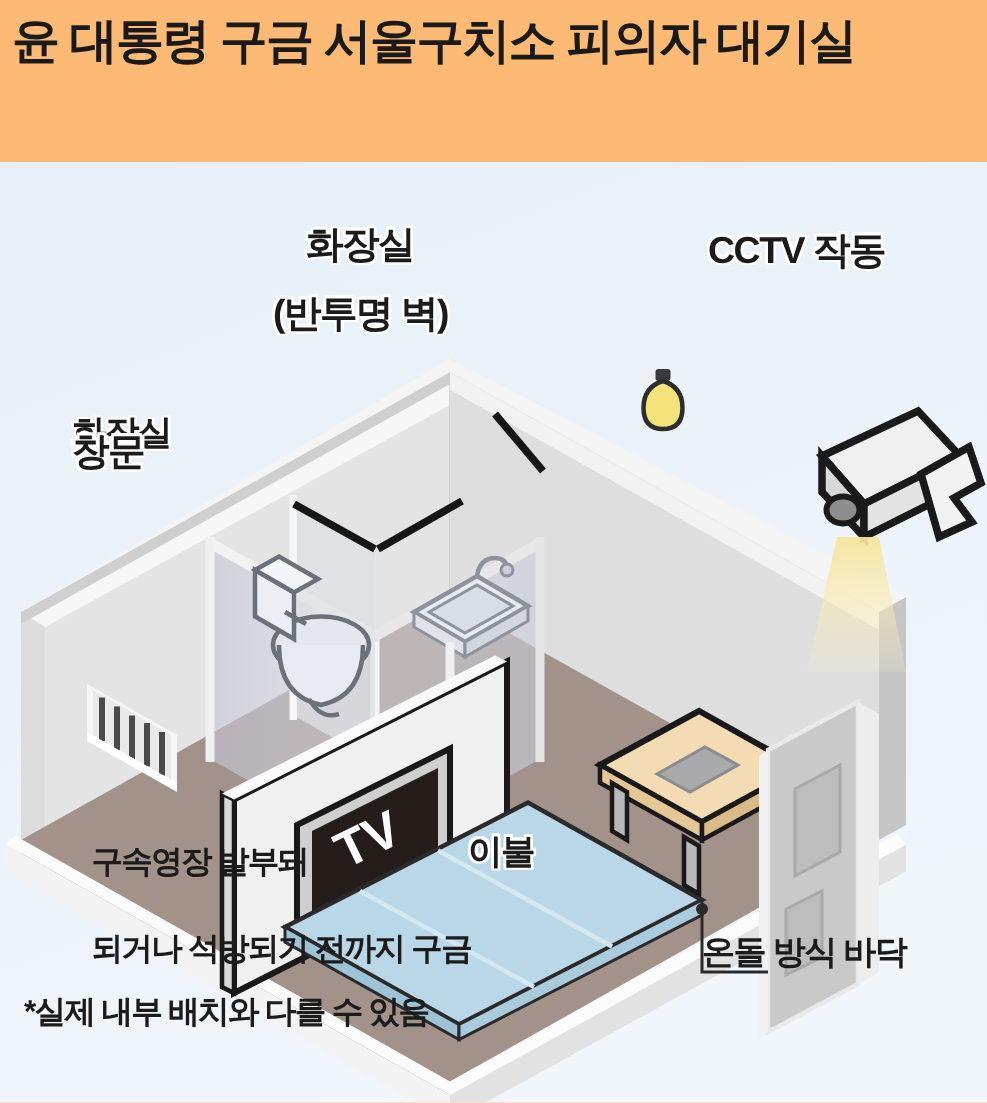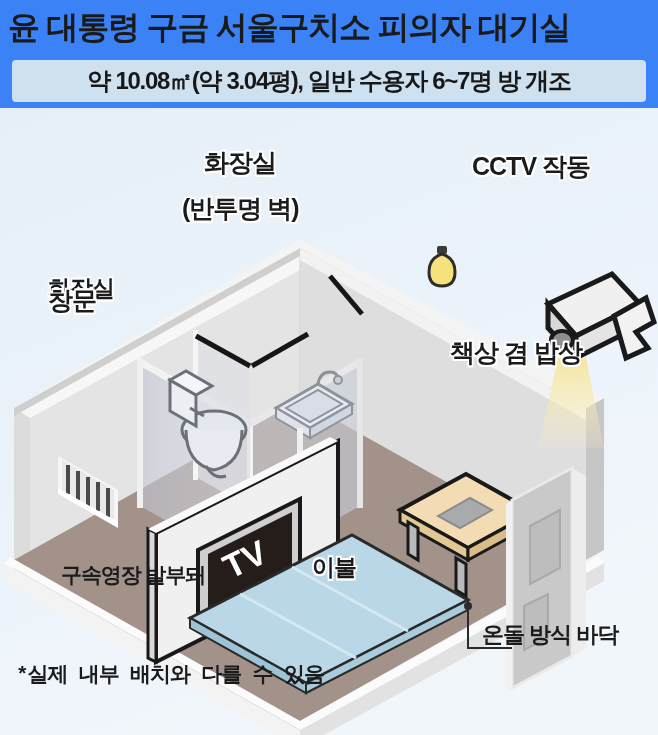--- a/index.html
+++ b/index.html
@@ -9,21 +9,21 @@
     background: #ffffff;
   }
   body {
     font-family: "Liberation Sans", "DejaVu Sans", sans-serif;
   }
   #page {
     position: relative;
     width: 658px;
     height: 735px;
     overflow: hidden;
-    background: #3b82f6;
+    background: #fdba74;
   }
 
   
   .headline {
     position: absolute;
     left: 8px;
     top: 2px;
     width: 644px;
     height: 50px;
     font-size: 32px;
@@ -77,52 +77,48 @@
     white-space: nowrap;
     text-shadow:
       -1.6px -1.6px 0 #ffffff,  1.6px -1.6px 0 #ffffff,
       -1.6px  1.6px 0 #ffffff,  1.6px  1.6px 0 #ffffff,
       -1.6px 0 0 #ffffff, 1.6px 0 0 #ffffff,
        0 -1.6px 0 #ffffff, 0 1.6px 0 #ffffff;
   }
   .lbl.plain { text-shadow: none; }
   .lbl-xl { font-size: 25px; }
   .lbl-lg { font-size: 23px; }
-  .lbl-md { font-size: 22px; padding-left: 14px; }
+  .lbl-md { font-size: 22px; }
 
   .note-block {
     position: absolute;
     font-weight: 700;
     color: #1b1b1b;
     letter-spacing: -1.1px;
     line-height: 29px;
     font-size: 21px;
     white-space: nowrap;
     margin-left: 45px;
   }
   .note-star {
     position: absolute;
     font-weight: 700;
     color: #1b1b1b;
     letter-spacing: -1.1px;
     font-size: 21px;
     white-space: nowrap;
-    font-family: Liberation Mono, monospace;
   }
 </style>
 </head>
 <body>
 
 <div id="page">
 
   <div class="headline">윤 대통령 구금 서울구치소 피의자 대기실</div>
 
-  <div class="subtitle-bar">
-    <div class="subtitle-text">약 10.08㎡(약 3.04평), 일반 수용자 6~7명 방 개조</div>
-  </div>
 
   <div class="stage">
 
     <svg width="658" height="627" viewBox="0 0 658 627">
       <defs>
         <linearGradient id="bgGrad" x1="0" y1="0" x2="0.4" y2="1">
           <stop offset="0%" stop-color="#e6eff8"></stop>
           <stop offset="60%" stop-color="#ecf3fa"></stop>
           <stop offset="100%" stop-color="#f1f6fb"></stop>
         </linearGradient>
@@ -300,27 +296,27 @@
 
     <div class="lbl lbl-lg" style="left:48px; top:165px;">화장실</div>
 
     <div class="lbl lbl-xl" style="left:204px; top:38px;">화장실</div>
 
     <div class="lbl lbl-xl" style="left:182px; top:72px;margin-top:12px;">(반투명 벽)</div>
 
     <div class="lbl lbl-xl" style="left:472px; top:42px;">CCTV 작동</div>
 
 
-    <div class="lbl lbl-xl" style="left:450px; top:228px;">책상 겸 밥상</div>
 
 
 
     <div class="lbl lbl-lg" style="left:312px; top:420px;margin-top:24px;">이불</div>
 
     <div class="lbl lbl-md plain" style="left:468px; top:512px;">온돌 방식 바닥</div>
 
     <div class="lbl lbl-xl" style="left:48px; top:176px;">창문</div>
 
     <div class="note-block" style="left:16px; top:452px;">구속영장 발부돼</div>
+    <div class="note-block" style="left:16px; top:510px;">되거나 석방되기 전까지 구금</div>
     <div class="note-star" style="left:16px; top:552px;">*실제 내부 배치와 다를 수 있음</div>
 
   </div>
 </div>
 
 </body></html>

